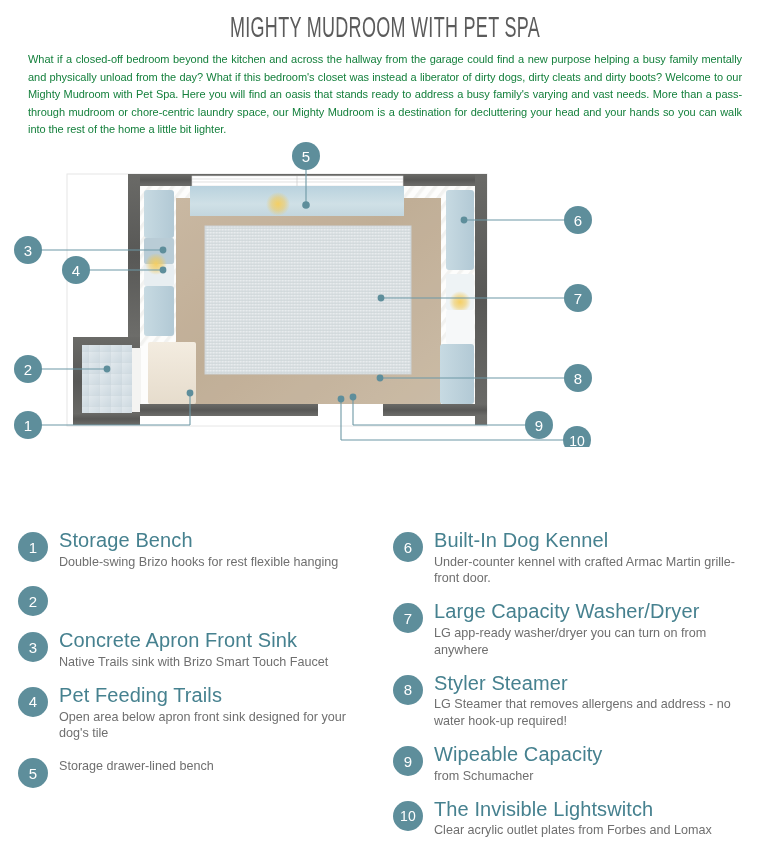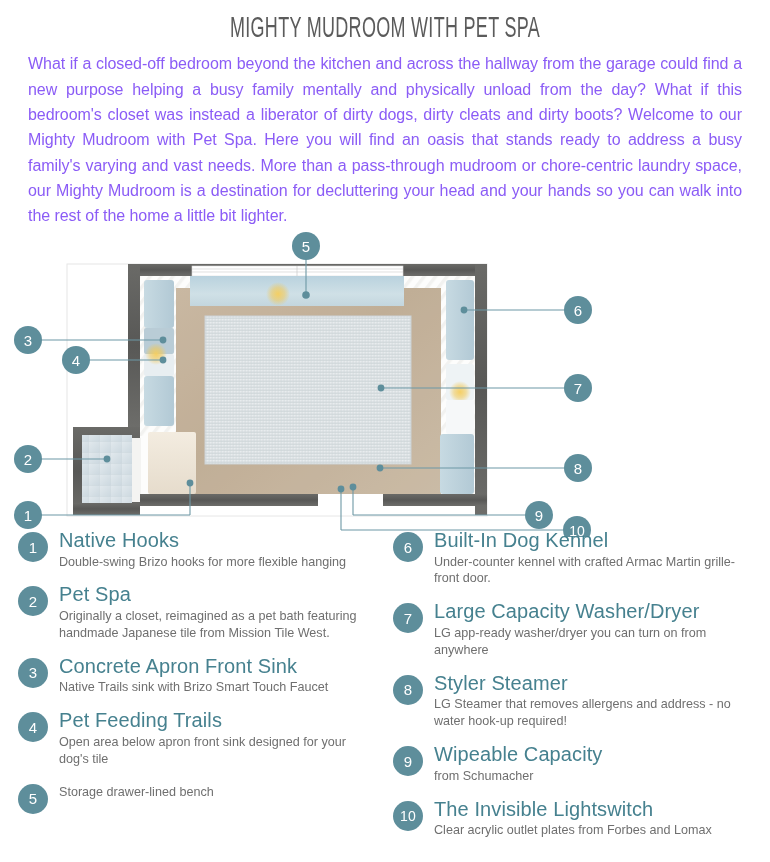--- a/index.html
+++ b/index.html
@@ -20,22 +20,22 @@
     font-weight: 400;
     letter-spacing: 0.5px;
     transform: scaleX(0.62);
     transform-origin: center top;
     white-space: nowrap;
     margin-top: 12px;
     line-height: 1.05;
   }
   .intro {
     margin: 9px 28px 3px 28px;
-    color: #8b5cf6;
-    font-size: 16px;
+    color: #15803d;
+    font-size: 11px;
     line-height: 1.58;
     text-align: justify;
     text-justify: inter-word;
     letter-spacing: -0.05px;
   }
 
   
   .plan-wrap { position: relative; width: 770px; height: 305px; margin-top: 4px; }
   .plan-svg { position: absolute; left: 0; top: 0; }
 
@@ -267,31 +267,27 @@
     </svg>
   </div>
 
   <div class="legend">
 
     <div class="legend-col left">
 
       <div class="legend-item">
         <div class="badge">1</div>
         <div class="legend-text">
-          <div class="legend-title">Native Hooks</div>
-          <div class="legend-desc">Double-swing Brizo hooks for more flexible hanging</div>
+          <div class="legend-title">Storage Bench</div>
+          <div class="legend-desc">Double-swing Brizo hooks for rest flexible hanging</div>
         </div>
       </div>
 
       <div class="legend-item">
         <div class="badge">2</div>
-        <div class="legend-text">
-          <div class="legend-title">Pet Spa</div>
-          <div class="legend-desc">Originally a closet, reimagined as a pet bath featuring handmade Japanese tile from Mission Tile West.</div>
-        </div>
       </div>
 
       <div class="legend-item">
         <div class="badge">3</div>
         <div class="legend-text">
           <div class="legend-title">Concrete Apron Front Sink</div>
           <div class="legend-desc">Native Trails sink with Brizo Smart Touch Faucet</div>
         </div>
       </div>
 

